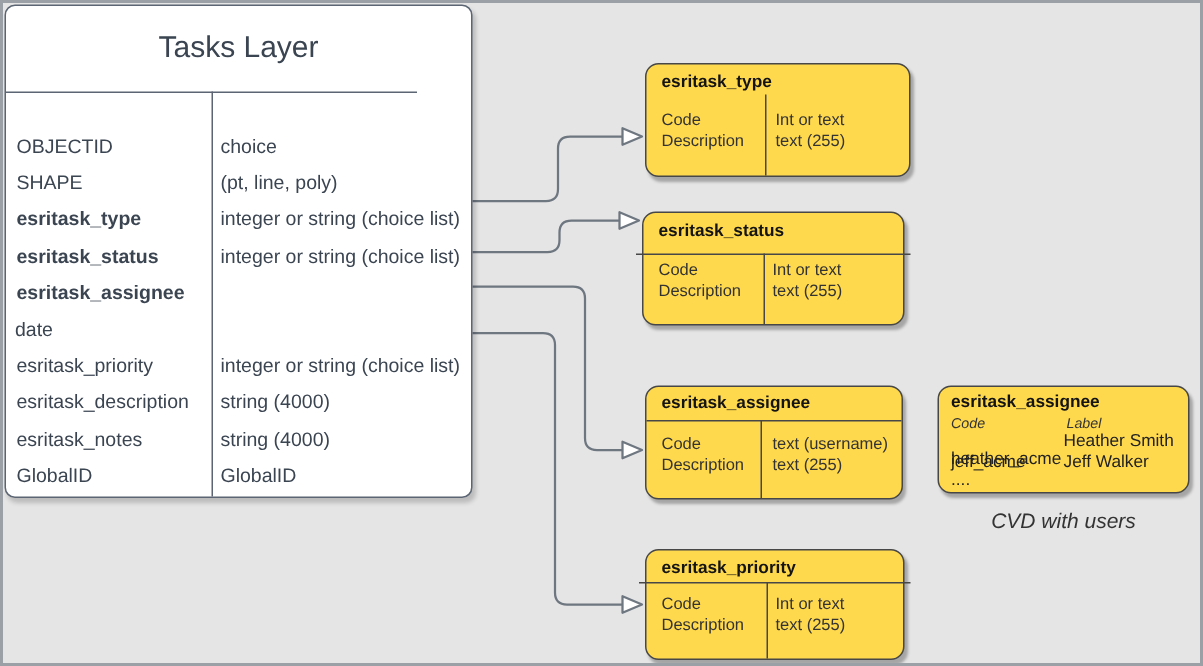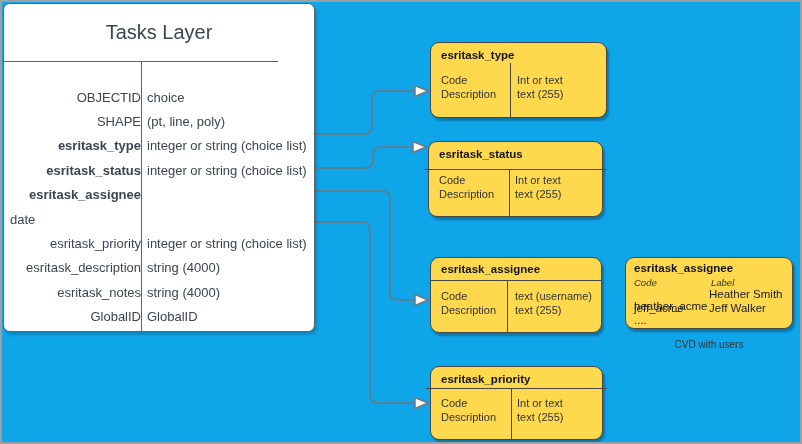--- a/index.html
+++ b/index.html
@@ -1,51 +1,51 @@
 <!DOCTYPE html>
 <html><head>
 <meta charset="utf-8">
 <style>
   html,body{margin:0;padding:0;background:#fff;}
   #canvas{
-    position:relative;width:802px;height:444px;background:#0ea5e9;
+    position:relative;width:802px;height:444px;background:#e5e5e5;
     font-family:"Liberation Sans",sans-serif;overflow:hidden;
   }
   .frame{position:absolute;inset:0;border:2px solid #9aa0a6;pointer-events:none;}
   .svg-layer{position:absolute;left:0;top:0;width:802px;height:444px;}
 
   
   .main-table{
     position:absolute;left:3px;top:3px;width:312px;height:329px;
     background:#fff;border:1.5px solid #5b6573;border-radius:7px;
     box-shadow:2px 3px 3px rgba(0,0,0,0.18);box-sizing:border-box;color:#3b4552;
   }
   .main-title{position:absolute;left:0;right:0;top:0;height:57px;line-height:57px;
     text-align:center;font-size:20px;color:#3b4552;}
   .title-divider{position:absolute;left:0;top:57px;width:274px;border-top:1.5px solid #5b6573;}
   .col-divider{position:absolute;left:137px;top:57px;bottom:0;border-left:1.5px solid #5b6573;}
   .rows{position:absolute;left:0;right:0;top:81px;}
   .frow{display:flex;height:24.4px;align-items:center;font-size:13px;color:#3b4552;}
-  .frow .fname{width:137px;padding-left:7px;box-sizing:border-box;white-space:nowrap;text-align:right;}
+  .frow .fname{width:137px;padding-left:7px;box-sizing:border-box;white-space:nowrap;}
   .frow .ftype{padding-left:6px;white-space:nowrap;}
   .frow.bold .fname{font-weight:bold;}
 
   
   .ybox{position:absolute;background:#ffd94d;border:1.6px solid #474747;border-radius:9px;
     box-shadow:2px 3px 2px rgba(0,0,0,0.28);box-sizing:border-box;color:#333;}
   .ytitle{position:absolute;left:10px;top:6px;font-size:11.5px;font-weight:bold;color:#141414;white-space:nowrap;}
   .hdiv{position:absolute;border-top:1.4px solid #474747;height:0;}
   .vdiv{position:absolute;border-left:1.4px solid #474747;width:0;}
   .ycells{position:absolute;font-size:11px;line-height:13.8px;color:#333;white-space:nowrap;}
 
   
   .cvd-head{position:absolute;font-size:9.5px;font-style:italic;color:#333;white-space:nowrap;}
   .cvd-cell{position:absolute;font-size:11.5px;color:#222;white-space:nowrap;}
   .cvd-caption{position:absolute;left:625px;top:339px;width:168px;text-align:center;
-    font-size:10px;color:#333;}
+    font-size:14px;font-style:italic;color:#333;}
 </style>
 </head>
 <body>
 
 <div id="canvas">
 
   <svg class="svg-layer" viewBox="0 0 802 444" xmlns="http://www.w3.org/2000/svg">
     <g stroke="#6e7680" stroke-width="1.5" fill="none">
       <path d="M315,134 H364 Q372,134 372,126 V99 Q372,91 380,91 H415"></path>
       <path d="M315,168 H365 Q373,168 373,160 V155 Q373,147 381,147 H414"></path>

